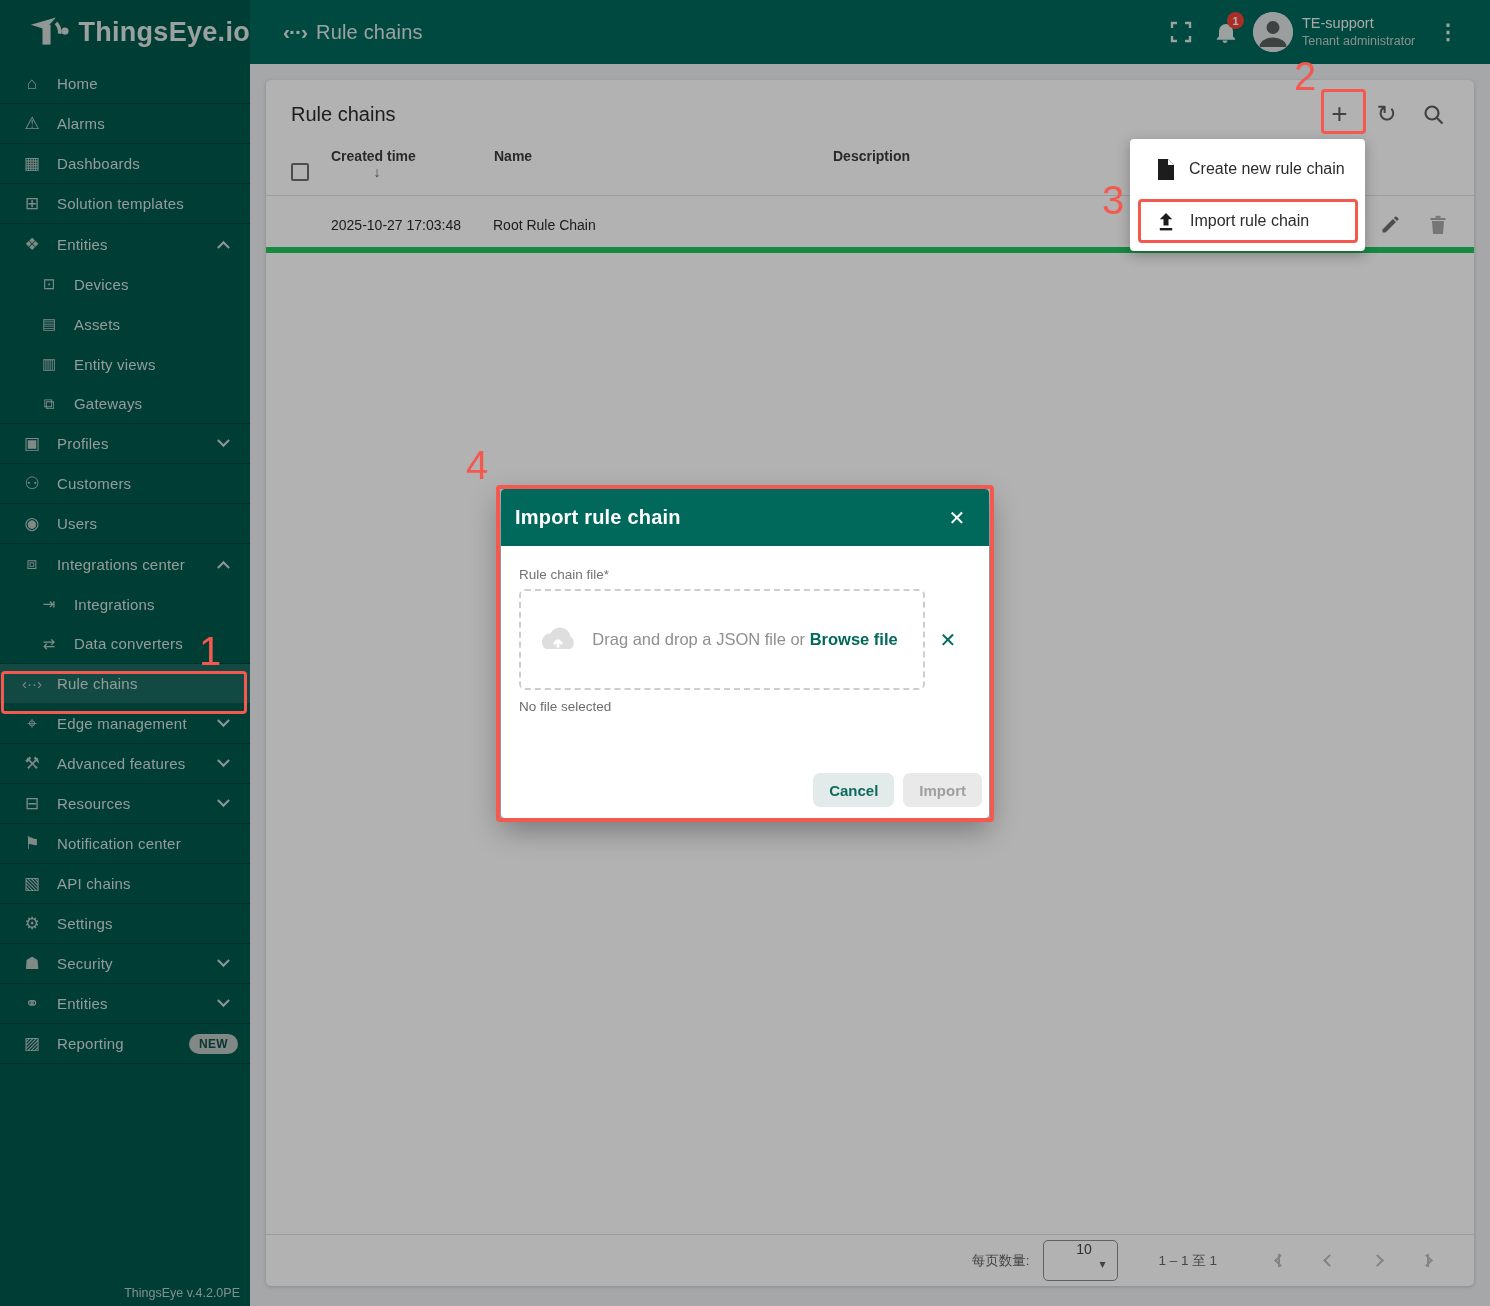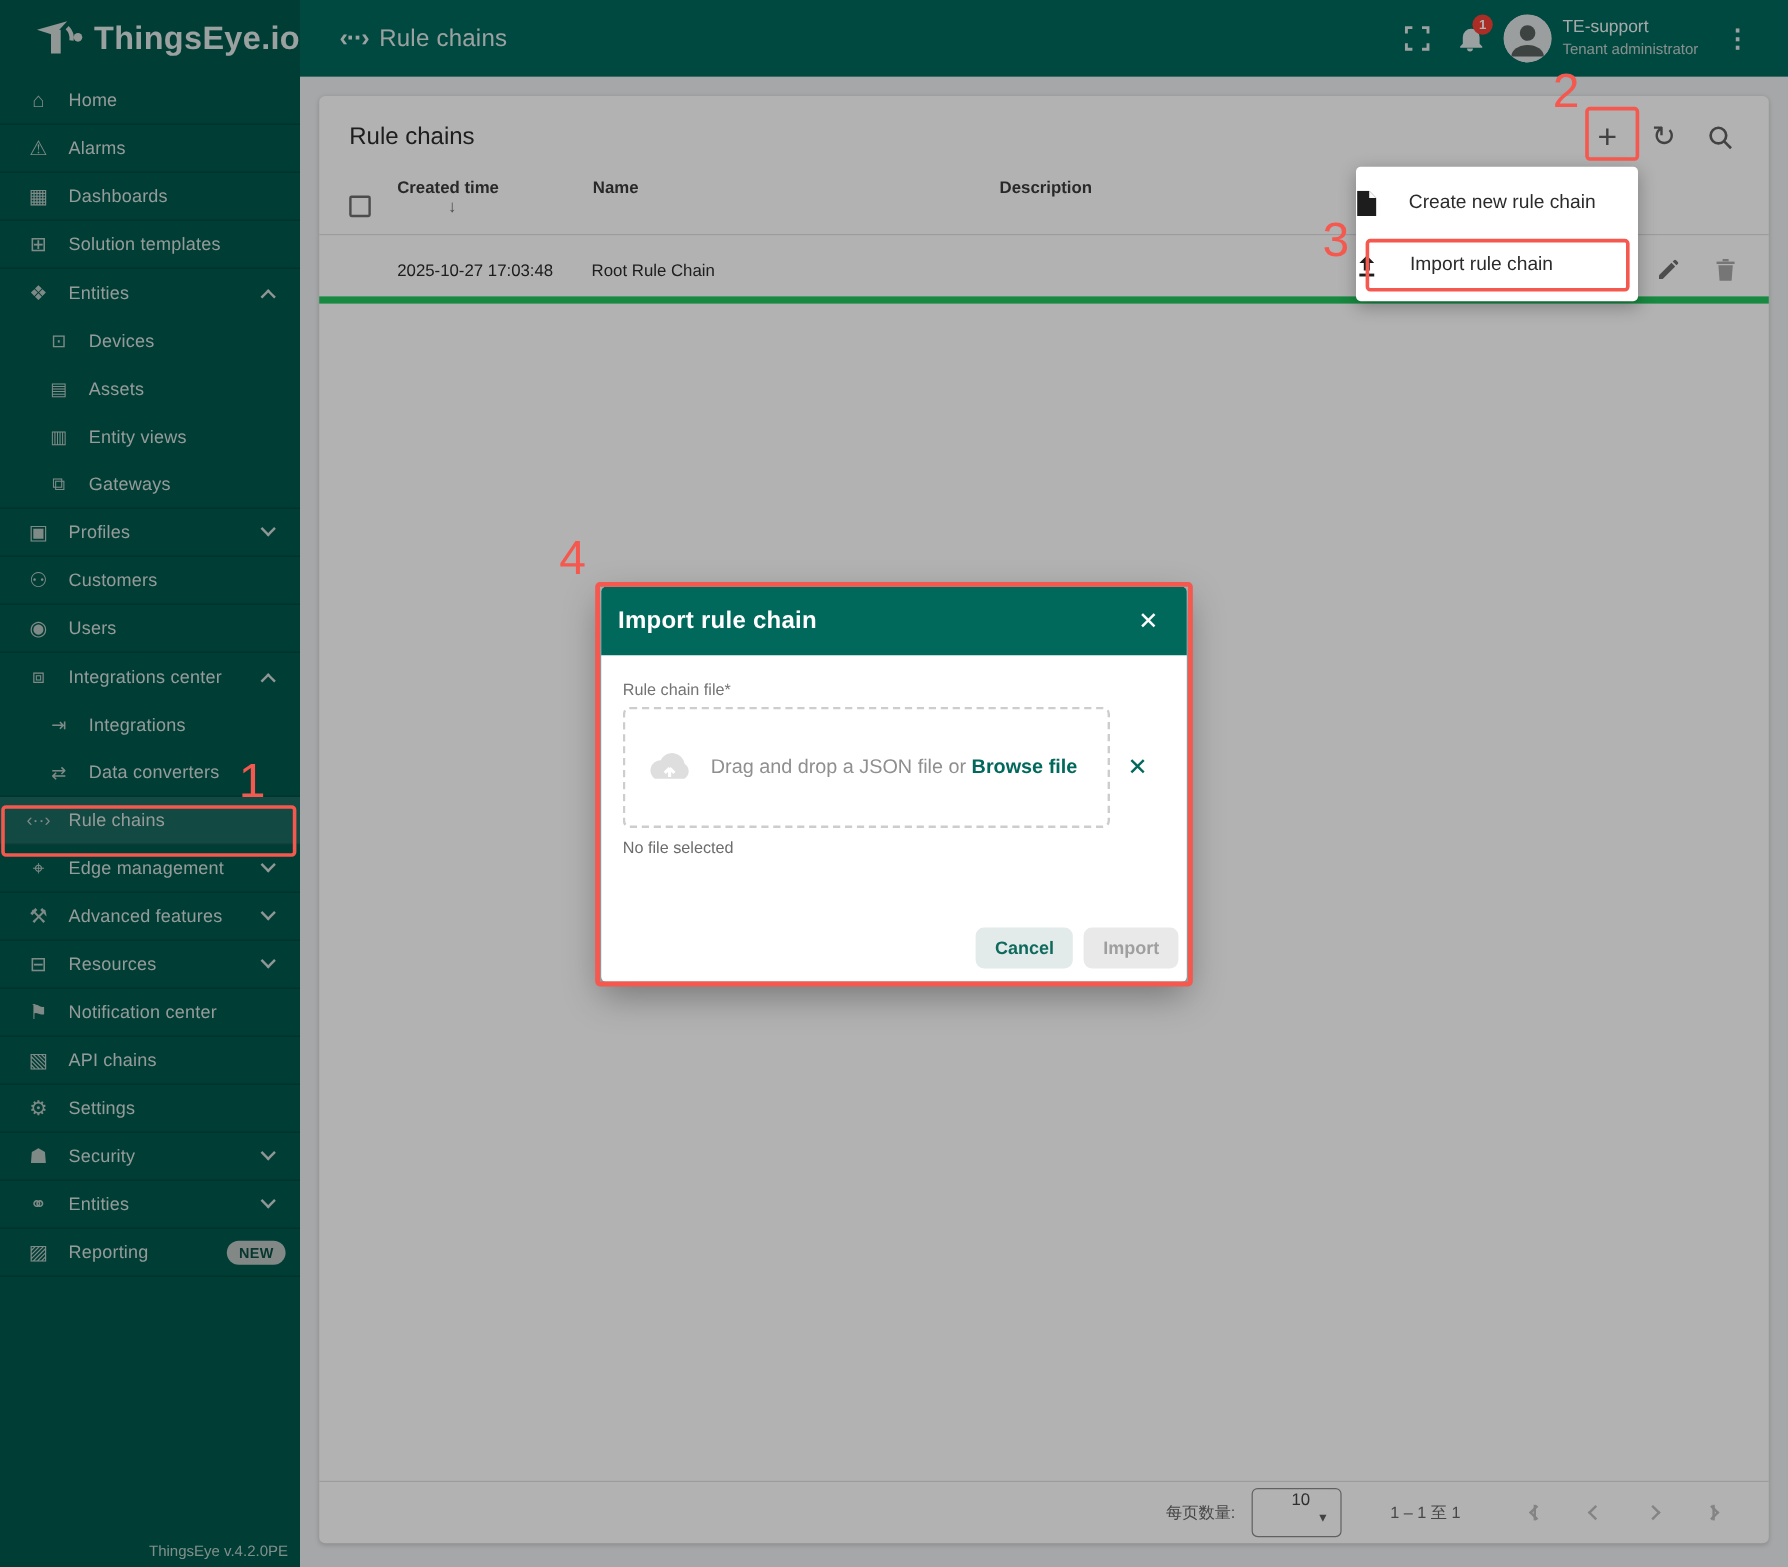--- a/index.html
+++ b/index.html
@@ -74,21 +74,21 @@
   .pg-chev.left { transform:rotate(135deg); }
   .pg-chev.right { transform:rotate(-45deg); }
   .pg-bar { width:2px; height:13px; background:#bdbdbd; }
   .pg-bar.l { margin-right:-4px; }
   .pg-bar.r { margin-left:-4px; }
 
   
   .backdrop { position:absolute; inset:0; background:rgba(0,0,0,0.30); z-index:40; }
 
   .menu { position:absolute; left:1130px; top:139px; width:235px; height:112px; background:#fff; border-radius:4px; box-shadow:0 4px 14px rgba(0,0,0,0.28); padding:4px 0; z-index:50; }
-  .menu-item { height:52px; display:flex; align-items:center; gap:27px; cursor:pointer; }
+  .menu-item { height:52px; display:flex; align-items:center; padding-left:27px; gap:15px; cursor:pointer; }
   .menu-label { font-size:16px; color:#2b2b2b; }
 
   
   .modal { position:absolute; left:501px; top:489px; width:488px; height:329px; background:#fff; border-radius:4px; box-shadow:0 11px 30px rgba(0,0,0,0.35); z-index:60; }
   .modal-header { height:57px; background:#00695c; border-radius:4px 4px 0 0; display:flex; align-items:center; padding:0 17px 0 14px; }
   .modal-title { color:#fff; font-size:20px; font-weight:bold; letter-spacing:.2px; }
   .modal-close { margin-left:auto; color:#fff; font-size:20px; cursor:pointer; width:30px; text-align:center; }
   .modal-body { padding:21px 18px 0 18px; }
   .field-label { font-size:13.5px; color:#737373; }
   .drop-row { display:flex; align-items:center; margin-top:7px; }

